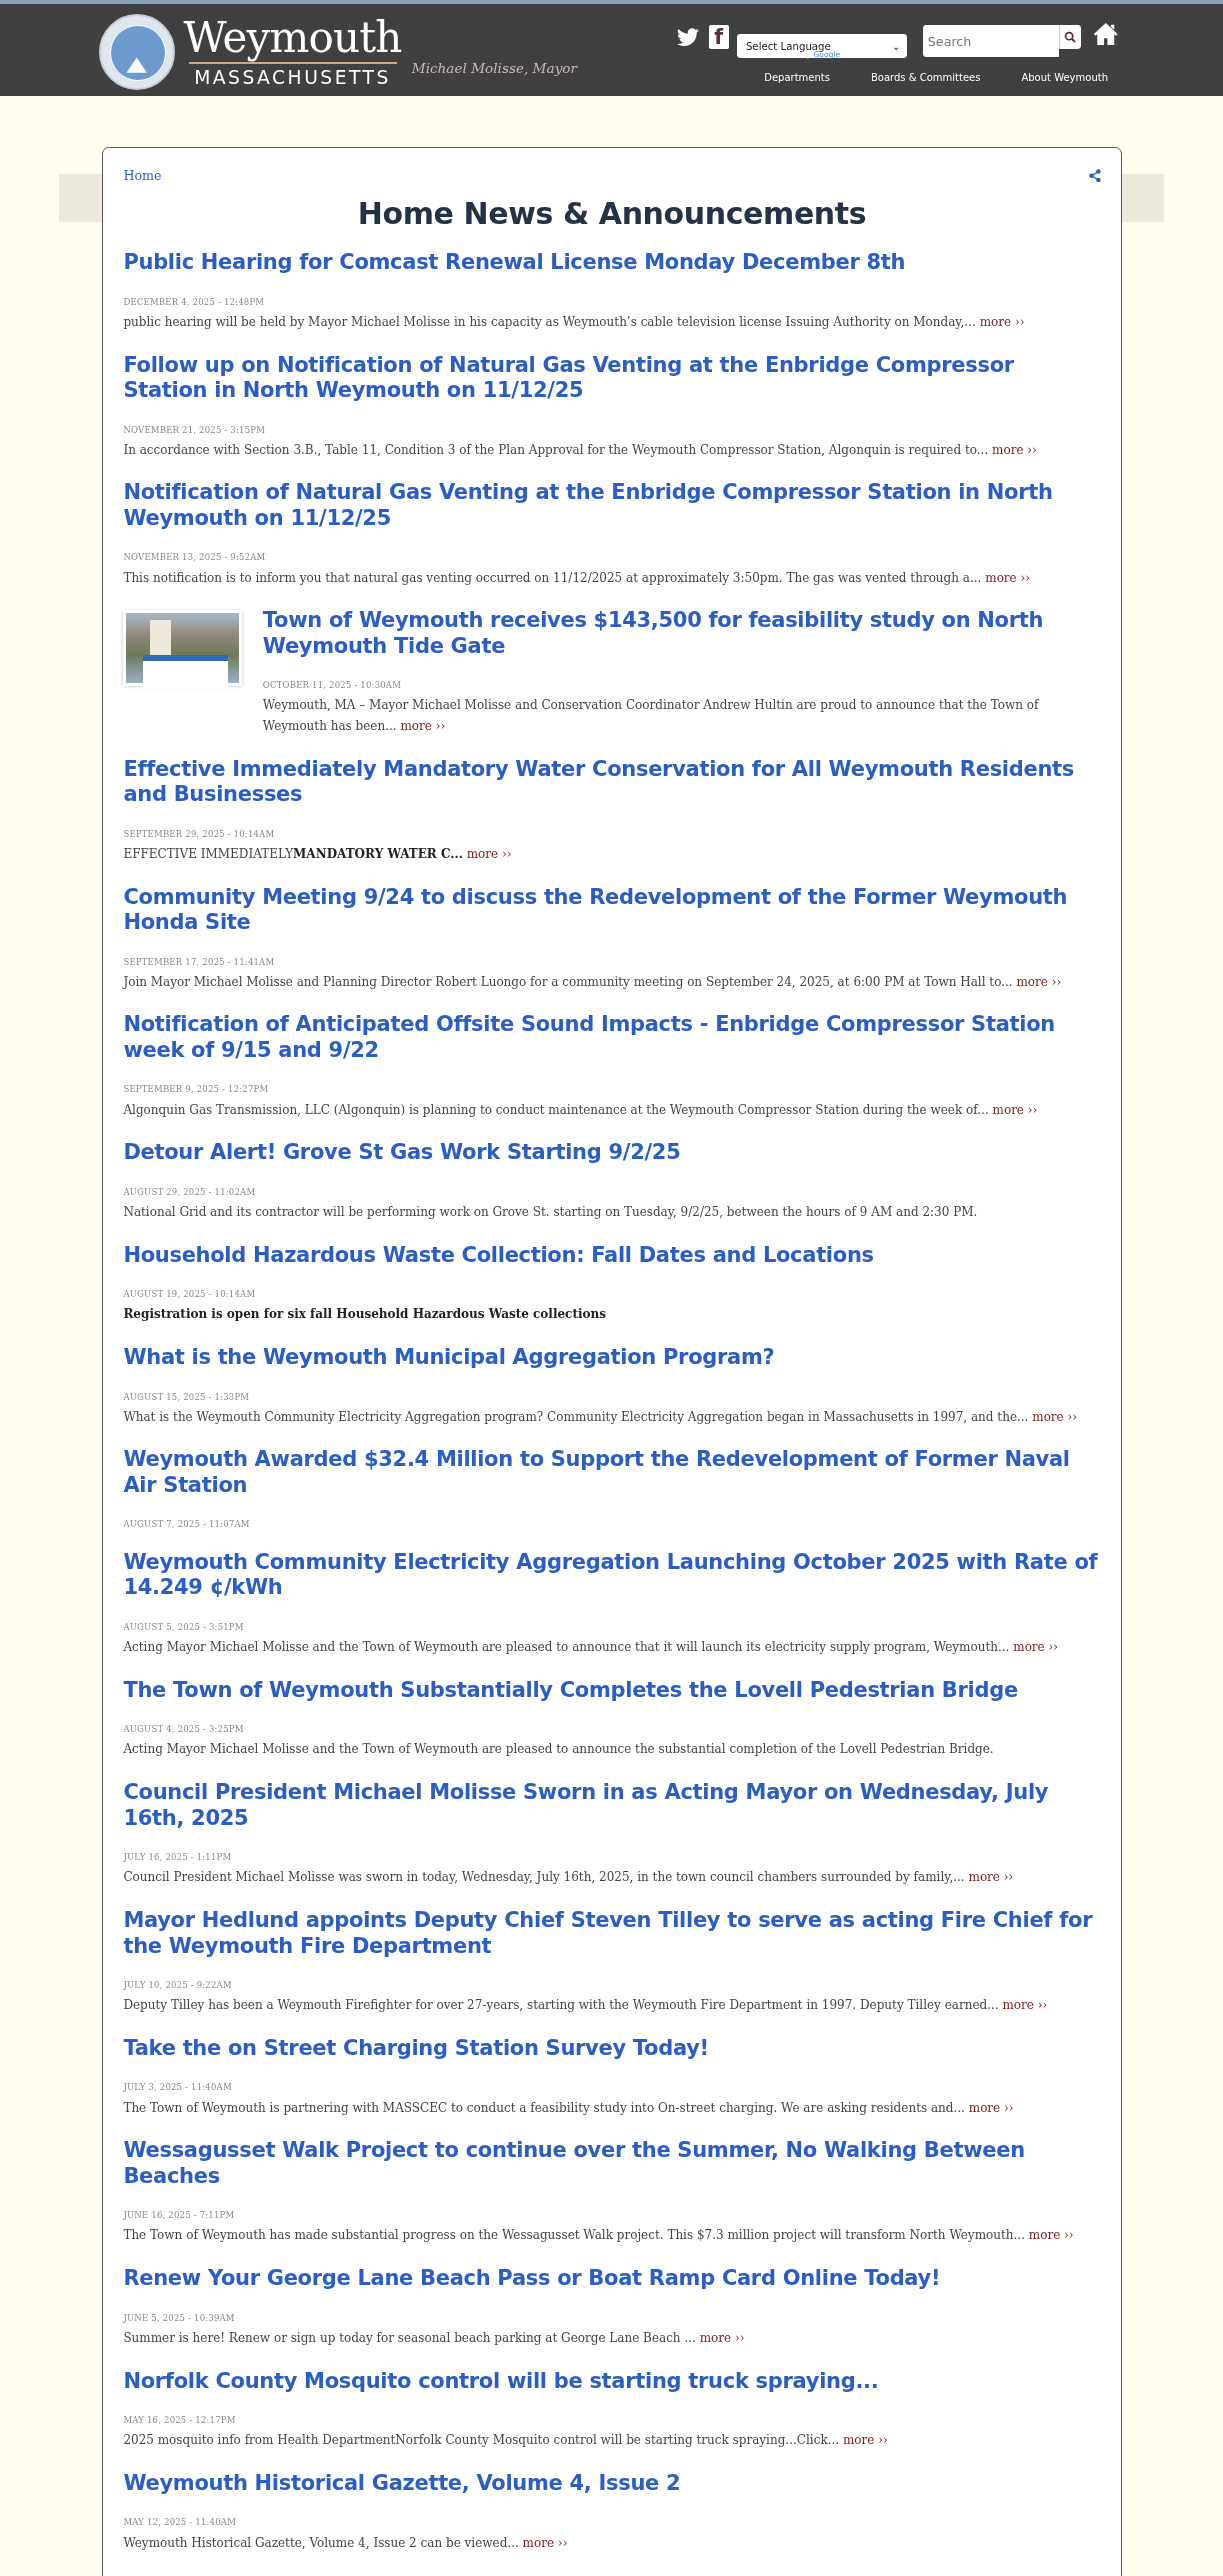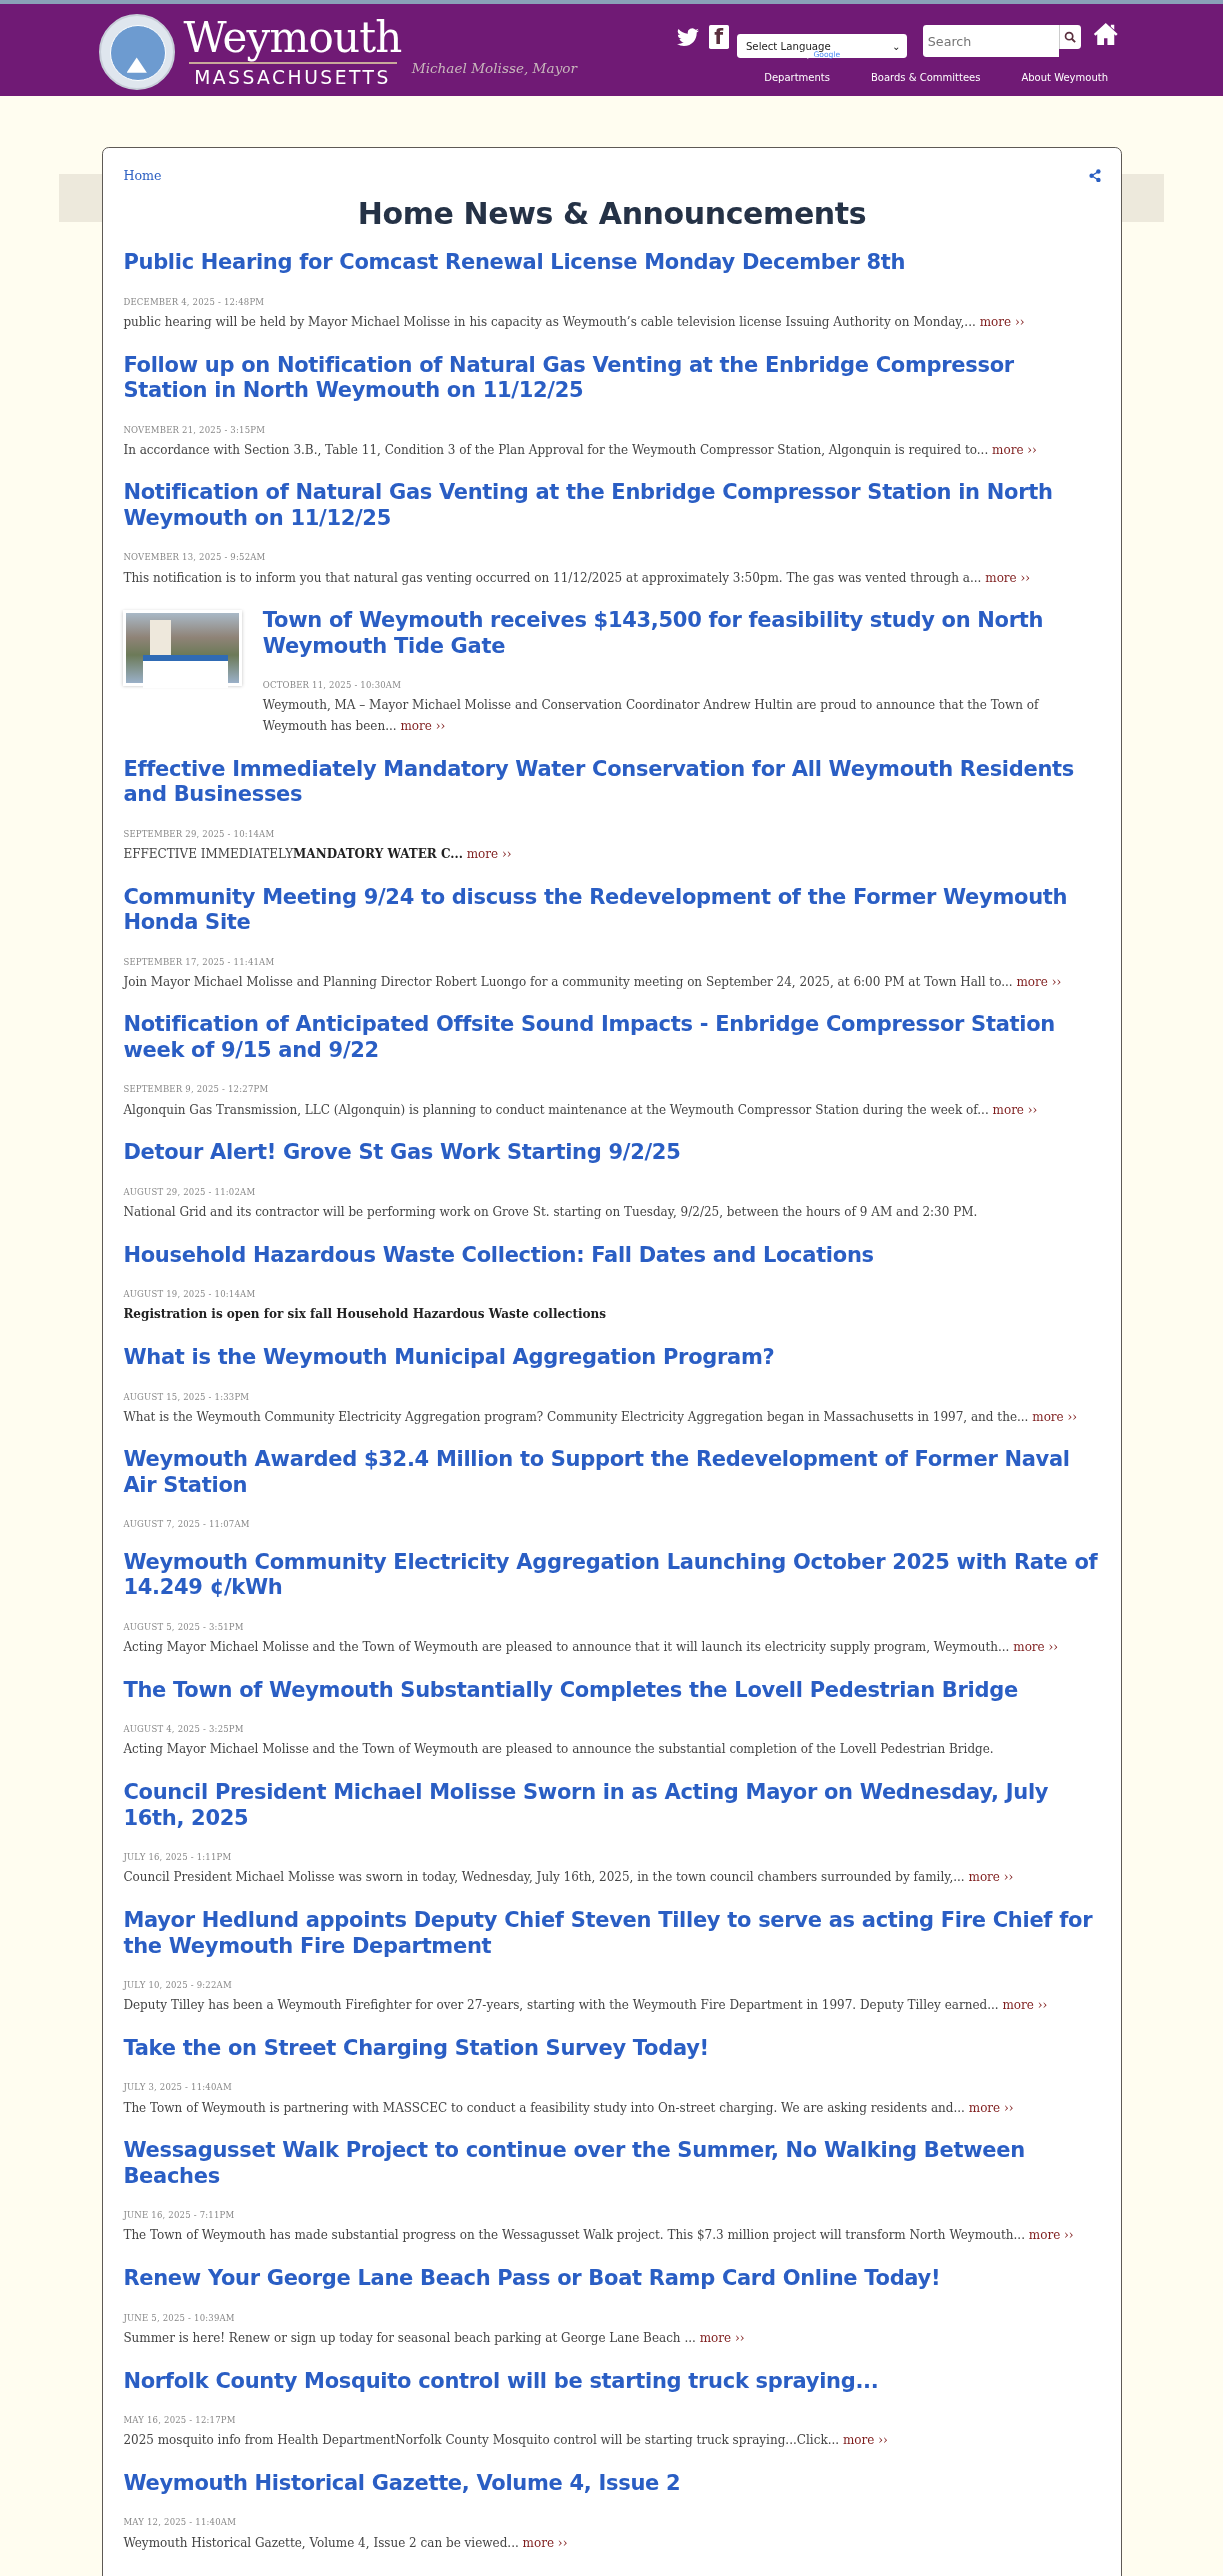--- a/index.html
+++ b/index.html
@@ -2,21 +2,21 @@
 <html style="font-size:13.6px"><head>
 <meta charset="utf-8">
 <style>
   * { box-sizing: border-box; margin: 0; padding: 0; }
   html, body { width: 1223px; }
   body { background: #fffdf0; font-family: "DejaVu Serif", serif; color: #333; }
   a { text-decoration: none; }
 
   
   .topline { height: 4.2px; background: #8aa0b8; }
-  .header { height: 92px; background: #701a75; position: relative; }
+  .header { height: 92px; background: #404040; position: relative; }
   .logo-wrap { position: absolute; left: 99px; top: 10.2px; display: flex; align-items: center; }
   .seal { width: 76px; height: 76px; border-radius: 50%; background: #dfe6ee; border: 2.5px solid #c7ced8; position: relative; overflow: hidden; }
   .seal::before { content: ""; position: absolute; left: 8.5px; top: 8.5px; width: 54px; height: 54px; border-radius: 50%; background: #6d9bd0; border: 1.7px solid #fff; }
   .seal::after { content: ""; position: absolute; left: 25.5px; top: 41px; width: 20.4px; height: 15.3px; background: #fff; clip-path: polygon(50% 0, 100% 100%, 0 100%); }
   .wordmark { margin-left: 8.5px; display: flex; flex-direction: column; align-items: center; }
   .wordmark .big { font-family: "DejaVu Serif", serif; color: #fff; font-size: 42px; line-height: 44px; letter-spacing: -0.8px; }
   .wordmark .rule { width: 208px; height: 1.7px; background: #c9a99a; margin: 1.7px 0 3.4px; }
   .wordmark .state { font-family: "DejaVu Sans", sans-serif; color: #fff; font-size: 18.7px; letter-spacing: 2.5px; }
   .mayor { color: #c8b7bc; font-style: italic; font-size: 13.6px; margin-left: 10.2px; margin-top: 31px; }
 

